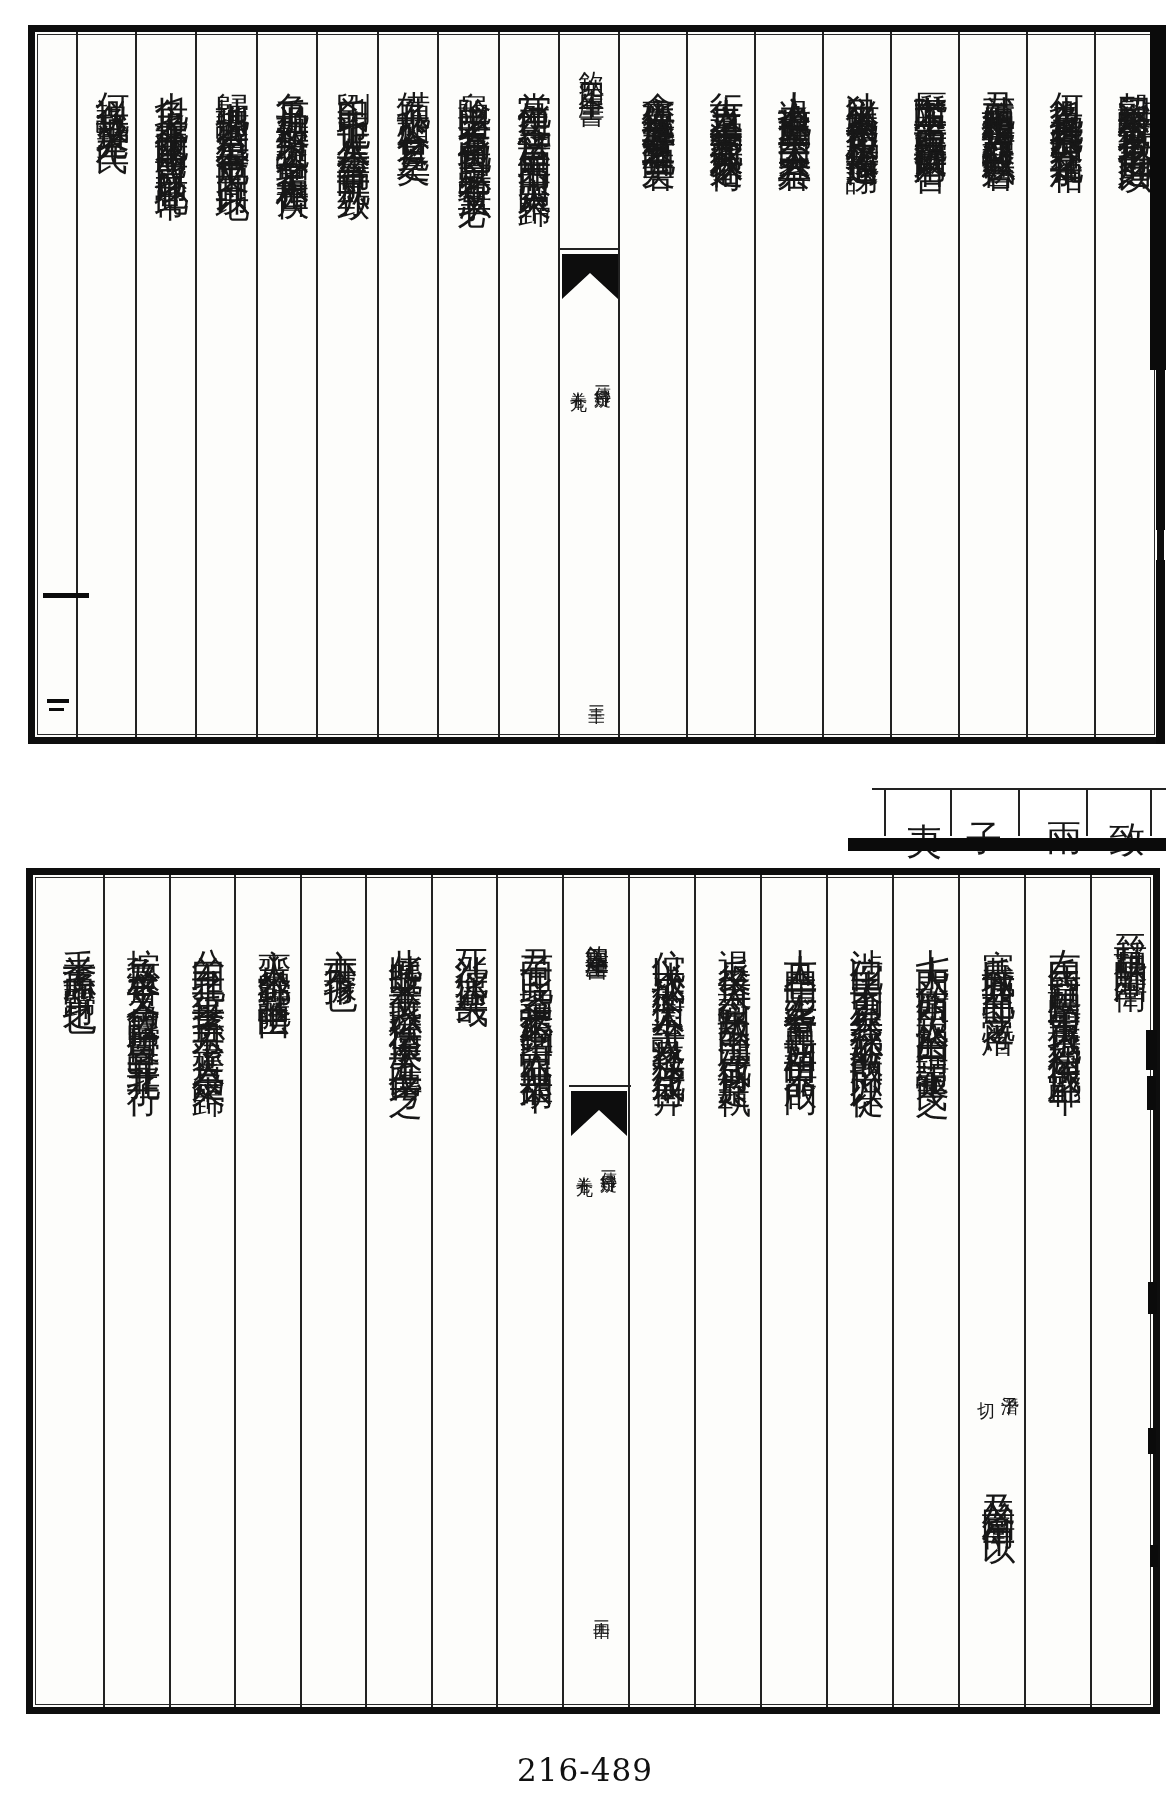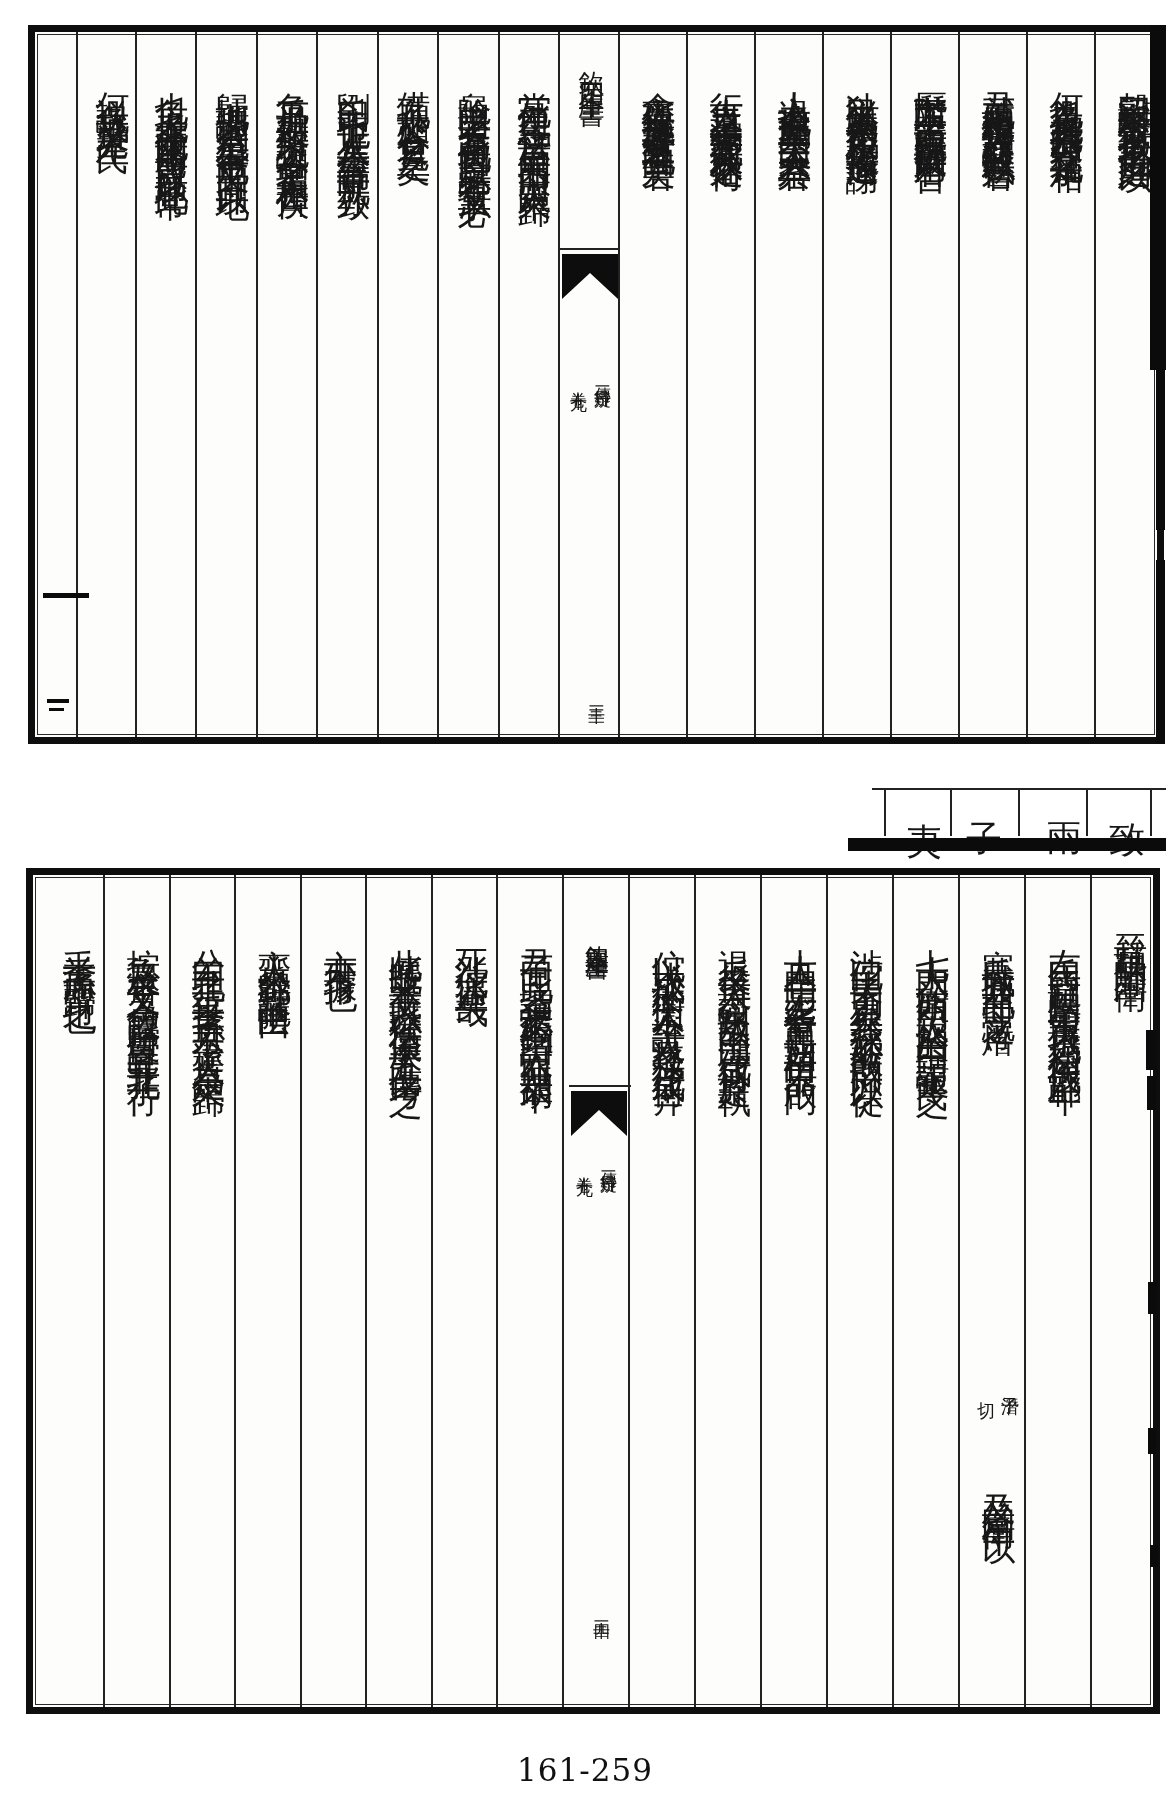--- a/index.html
+++ b/index.html
@@ -118,13 +118,13 @@
   <div class="vtext colB" style="left:88px;top:47px;">按魯及齊平又為會故歸所侵三邑耳非孔子行</div>
   <div class="vtext colB" style="left:24px;top:47px;">乎季孫而齊歸之也</div>
 </div>
 
 <div class="stain" style="left:1146px;top:1030px;width:11px;height:40px;"></div>
 <div class="stain" style="left:1147px;top:1076px;width:9px;height:34px;"></div>
 <div class="stain" style="left:1148px;top:1282px;width:9px;height:32px;"></div>
 <div class="stain" style="left:1148px;top:1428px;width:8px;height:26px;"></div>
 <div class="stain" style="left:1150px;top:1545px;width:8px;height:22px;"></div>
 
-<div id="catalog-number">161-259</div>
+<div id="catalog-number">216-489</div>
 
 </body></html>

